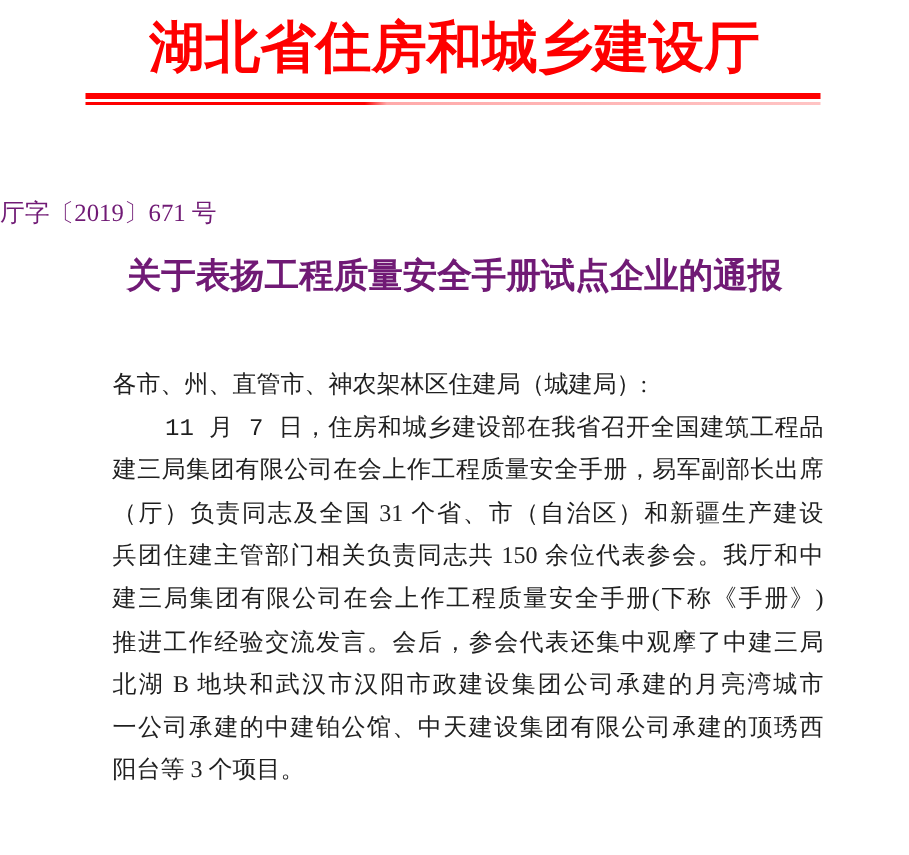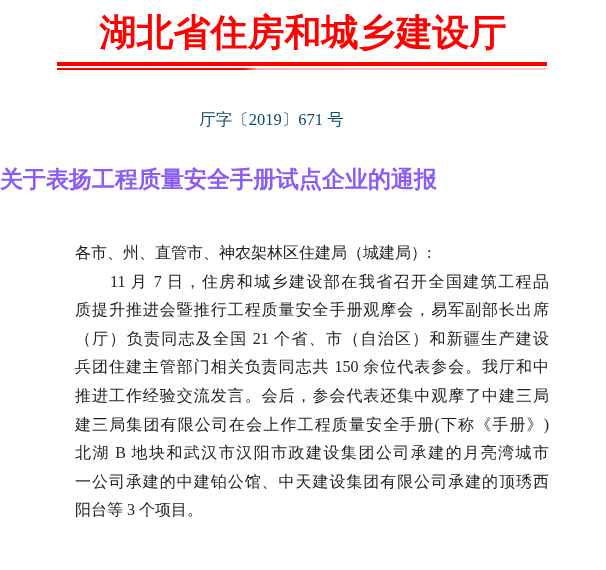--- a/index.html
+++ b/index.html
@@ -35,76 +35,76 @@
     margin: 2px 0 0 57px;
     width: 490px;
     height: 2px;
     background: linear-gradient(to right,
       var(--rule-red, #fe0000) 0%,
       var(--rule-red, #fe0000) 38%,
       #ffaaaa 41%,
       #ffc4c4 100%);
   }
   .doc-number {
-    margin-top: 41px;
+    margin-top: 63px;
     padding-right: 63px;
-    text-align: center;
+    text-align: left;
     font-size: 16.5px;
     line-height: 17px;
-    color: #0c4a6e;
+    color: #701a75;
     white-space: nowrap;
   }
   .title {
-    margin-top: 38px;
-    text-align: left;
+    margin-top: 20px;
+    text-align: center;
     font-size: 23px;
     line-height: 28px;
     font-weight: bold;
-    color: #8b5cf6;
+    color: #701a75;
     white-space: nowrap;
   }
   .body-text {
     margin-top: 45px;
     padding: 0 57px 0 75px;
     font-size: 16px;
     color: var(--body-text, #1f1f1f);
   }
   .line {
     line-height: 28.6px;
     height: 28.6px;
     white-space: nowrap;
   }
   .line.just {
     white-space: normal;
     text-align: justify;
     text-align-last: justify;
     text-justify: inter-character;
   }
-  .line.indent { text-indent: 35px; }
+  .line.indent { text-indent: 35px; font-family: Liberation Mono, monospace; }
 </style>
 </head>
 <body>
 
 <div class="page">
 
   <div class="agency">湖北省住房和城乡建设厅</div>
 
   <div class="rule-thick"></div>
   <div class="rule-thin"></div>
 
   <div class="doc-number">厅字〔2019〕671 号</div>
 
   <div class="title">关于表扬工程质量安全手册试点企业的通报</div>
 
   <div class="body-text">
     <div class="line left">各市、州、直管市、神农架林区住建局（城建局）:</div>
     <div class="line just indent">11 月 7 日，住房和城乡建设部在我省召开全国建筑工程品</div>
-    <div class="line just">质提升推进会暨推行工程质量安全手册观摩会，易军副部长出席</div>
-    <div class="line just">（厅）负责同志及全国 21 个省、市（自治区）和新疆生产建设</div>
+    <div class="line just">建三局集团有限公司在会上作工程质量安全手册，易军副部长出席</div>
+    <div class="line just">（厅）负责同志及全国 31 个省、市（自治区）和新疆生产建设</div>
     <div class="line just">兵团住建主管部门相关负责同志共 150 余位代表参会。我厅和中</div>
+    <div class="line just">建三局集团有限公司在会上作工程质量安全手册(下称《手册》)</div>
     <div class="line just">推进工作经验交流发言。会后，参会代表还集中观摩了中建三局</div>
-    <div class="line just">建三局集团有限公司在会上作工程质量安全手册(下称《手册》)</div>
     <div class="line just">北湖 B 地块和武汉市汉阳市政建设集团公司承建的月亮湾城市</div>
     <div class="line just">一公司承建的中建铂公馆、中天建设集团有限公司承建的顶琇西</div>
     <div class="line left">阳台等 3 个项目。</div>
   </div>
 
 </div>
 
 </body></html>

